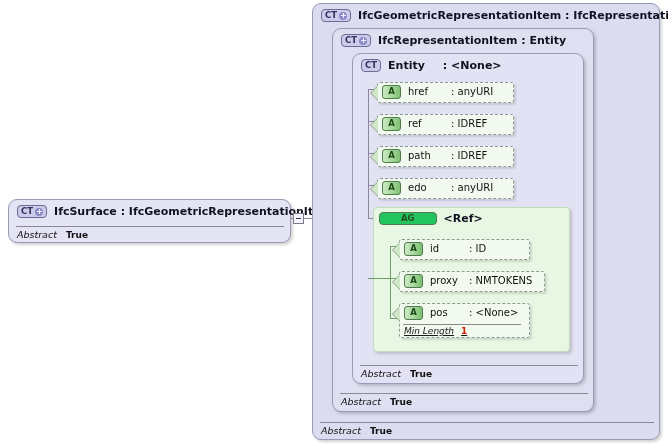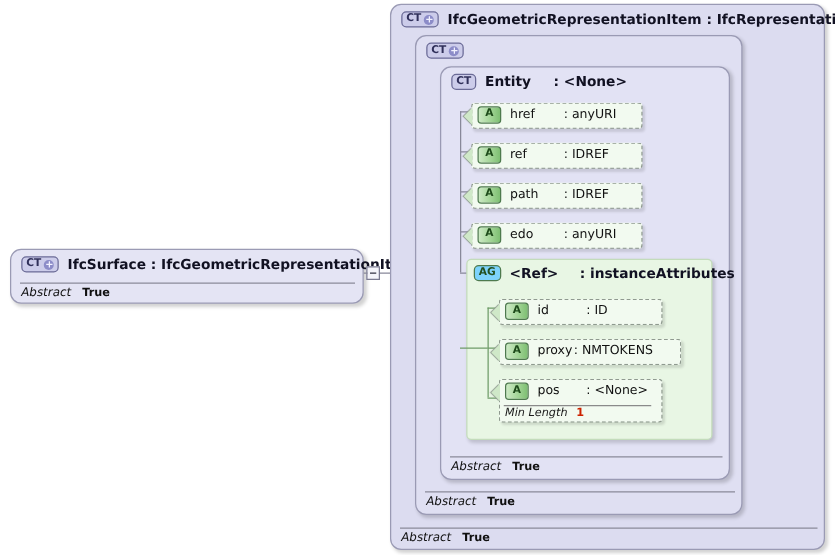--- a/index.html
+++ b/index.html
@@ -82,24 +82,24 @@
   .badge-ct .plus::after {
     content: "";
     position: absolute;
     background: #f2f2ff;
   }
   .badge-ct .plus::before { left: 1.5px; top: 3.5px; width: 5px; height: 1px; }
   .badge-ct .plus::after  { top: 1.5px; left: 3.5px; height: 5px; width: 1px; }
 
   .badge-ag {
     height: 13px;
-    padding: 0 3px;
+    padding: 0 21px;
     border: 1px solid #4e7a4e;
     border-radius: 4px;
-    background: #7dd3fc;
+    background: #22c55e;
     color: #23501f;
   }
 
   
   .attr {
     position: absolute;
     box-sizing: border-box;
     border: 1px dashed #8f9a8f;
     border-radius: 3px;
     background: #f2faf0;
@@ -254,20 +254,21 @@
     <span class="k">Abstract</span><span class="v">True</span>
   </div>
 </div>
 
 <div class="ct-box lvl2" style="left:332px; top:28px; width:262px; height:384px;">
   <div class="hdr" style="left:8px; top:5px;">
     <span class="badge badge-ct">
       <span>CT</span>
         <span class="plus"></span>
     </span>
+    <span class="title">IfcRepresentationItem : Entity</span>
   </div>
   <div class="abs-rule" style="left:7px; top:364px; width:248px;"></div>
   <div class="abs-row" style="left:8px; top:367px;">
     <span class="k">Abstract</span><span class="v">True</span>
   </div>
 </div>
 
 <div class="ct-box lvl3" style="left:352px; top:53px; width:232px; height:331px;">
   <div class="hdr" style="left:8px; top:5px;">
     <span class="badge badge-ct">
@@ -322,21 +323,20 @@
     <span class="badge-a">A</span>
     <span class="nm">edo</span>
   </div>
   <span class="ty" style="left:73px; top:3px;">: anyURI</span>
 </div>
 
 <div class="ag-group" style="left:373px; top:207px; width:197px; height:145px;">
   <div class="hdr" style="left:5px; top:4px;">
     <span class="badge badge-ag">AG</span>
     <span class="title">&lt;Ref&gt;</span>
-    <span class="title" style="margin-left:17px;">: instanceAttributes</span>
   </div>
 </div>
 
 <div class="ln v green" style="left:390px; top:246px; height:72px;"></div>
 <div class="ln h green" style="left:390px; top:246px; width:9px;"></div>
 <div class="ln h green" style="left:390px; top:278px; width:9px;"></div>
 <div class="ln h green" style="left:390px; top:318px; width:9px;"></div>
 <div class="ln h green" style="left:368px; top:278px; width:22px;"></div>
 
 <div class="attr" style="left:399px; top:239px; width:131px; height:21px;">
@@ -347,27 +347,27 @@
   </div>
   <span class="ty" style="left:69px; top:3px;">: ID</span>
 </div>
 
 <div class="attr" style="left:399px; top:271px; width:146px; height:21px;">
   <div class="nose"></div>
   <div class="attr-inner">
     <span class="badge-a">A</span>
     <span class="nm">proxy</span>
   </div>
-  <span class="ty" style="left:59px; top:3px;">: NMTOKENS</span>
+  <span class="ty" style="left:69px; top:3px;">: NMTOKENS</span>
 </div>
 
 <div class="attr" style="left:399px; top:303px; width:131px; height:35px;">
   <div class="nose"></div>
   <div class="attr-inner">
     <span class="badge-a">A</span>
     <span class="nm">pos</span>
   </div>
   <span class="ty" style="left:69px; top:3px;">: &lt;None&gt;</span>
   <div class="facet-rule" style="left:3px; top:20px; width:118px;"></div>
-  <div class="facet" style="left:4px; top:22px;">
+  <div class="facet" style="left:4px; top:22px;text-decoration:underline;">
     <span>Min Length</span><span class="val">1</span>
   </div>
 </div>
 
 </body></html>

